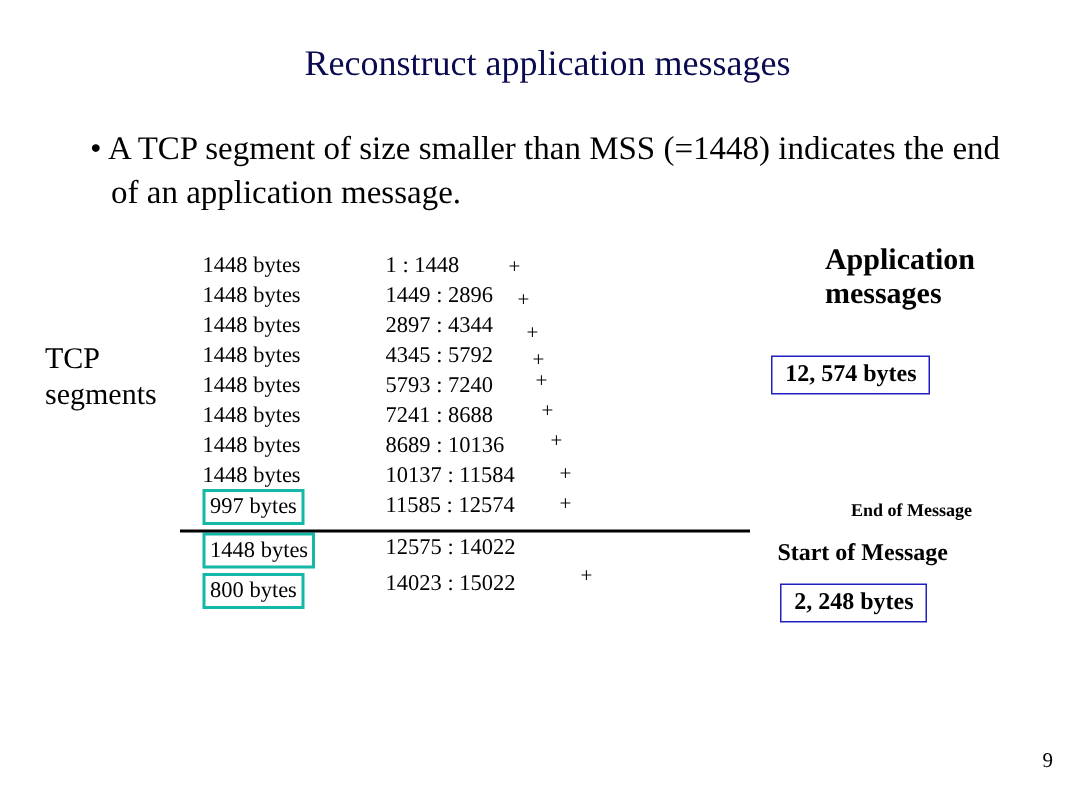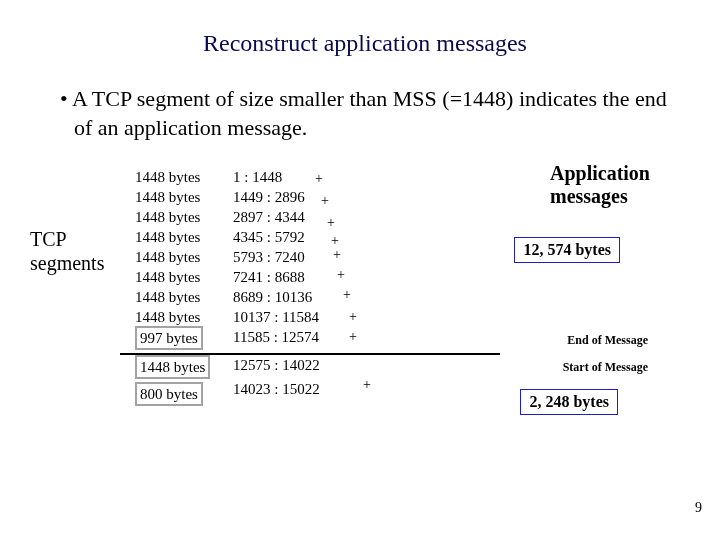--- a/index.html
+++ b/index.html
@@ -52,35 +52,36 @@
     position: absolute;
     left: 85px;
     top: 0;
     font-size: 15px;
     line-height: 20px;
   }
   .seg-col div {
     white-space: nowrap;
   }
   .seg-box-hi {
-    border: 2px solid #a3a3a3;
+    border: 2px solid #14b8a6;
     padding: 0 3px;
     display: inline-block;
     margin-top: -1px;
   }
   .range-col {
     position: absolute;
     left: 183px;
     top: 0;
     font-size: 15px;
     line-height: 20px;
   }
   .range-col .row {
     position: relative;
     white-space: nowrap;
+    margin-left: 24px;
   }
   .plus {
     position: absolute;
     font-size: 14px;
   }
   .hr-line {
     position: absolute;
     left: 70px;
     top: 186px;
     width: 380px;
@@ -106,23 +107,23 @@
   .msg2 { right: 62px; top: 222px; }
   .end-label {
     position: absolute;
     right: 32px;
     top: 166px;
     font-size: 12px;
     font-weight: bold;
   }
   .start-label {
     position: absolute;
-    right: 32px;
+    right: 48px;
     top: 193px;
-    font-size: 12px;
+    font-size: 16px;
     font-weight: bold;
   }
   .page-num {
     position: absolute;
     right: 18px;
     bottom: 24px;
     font-size: 14px;
   }
 </style>
 </head>

